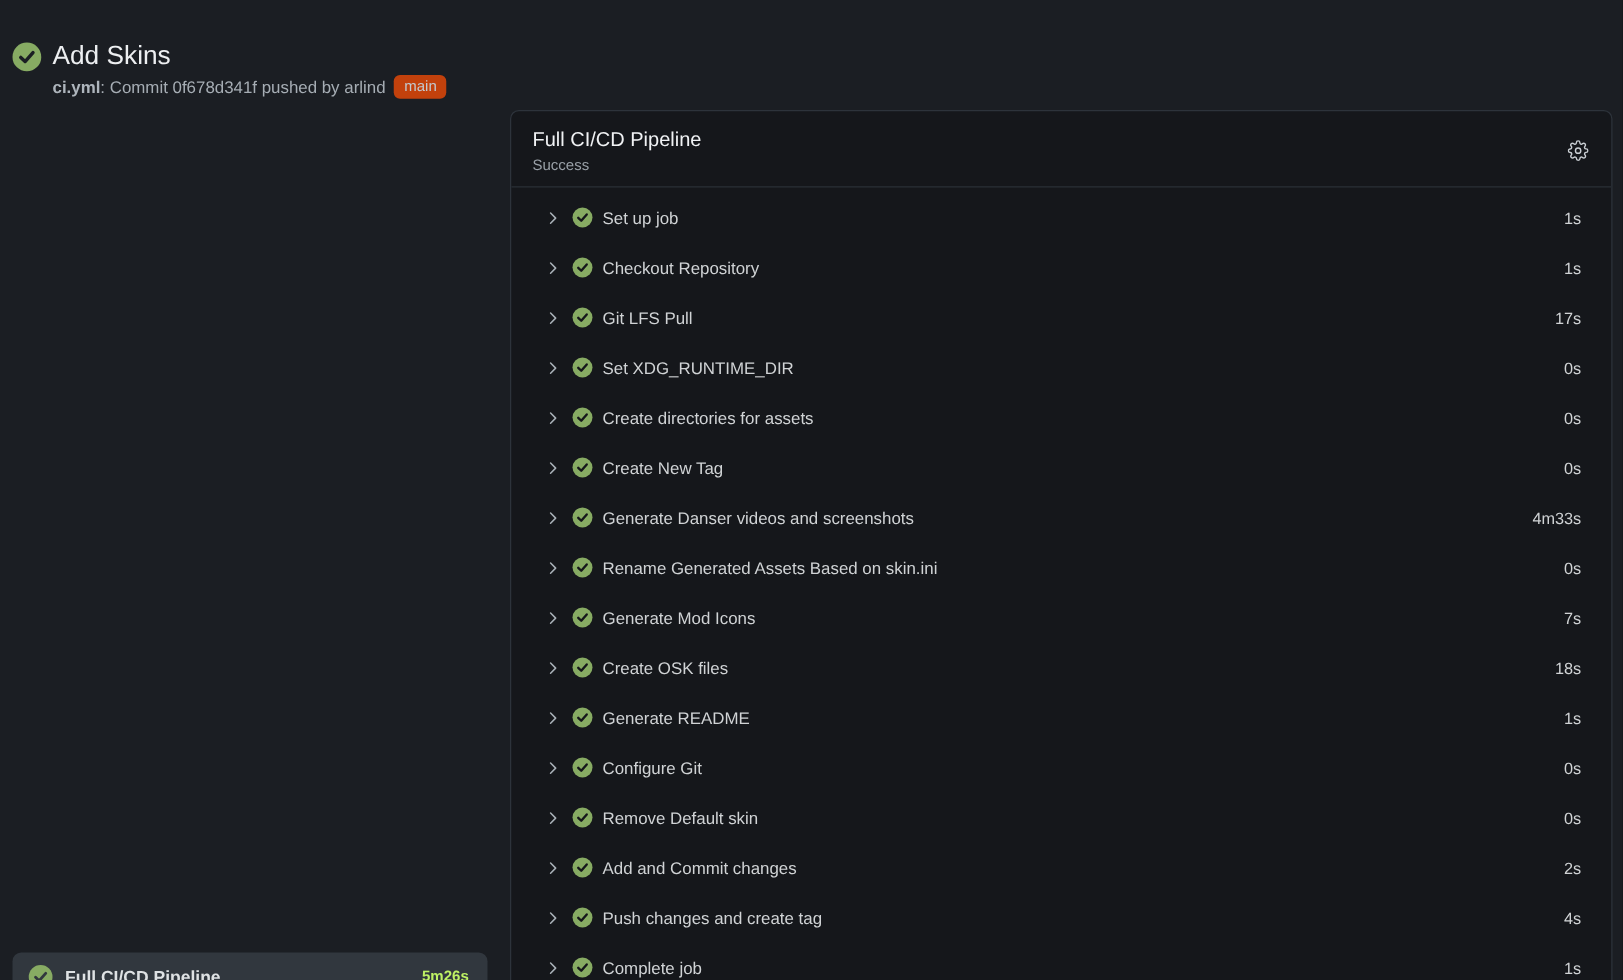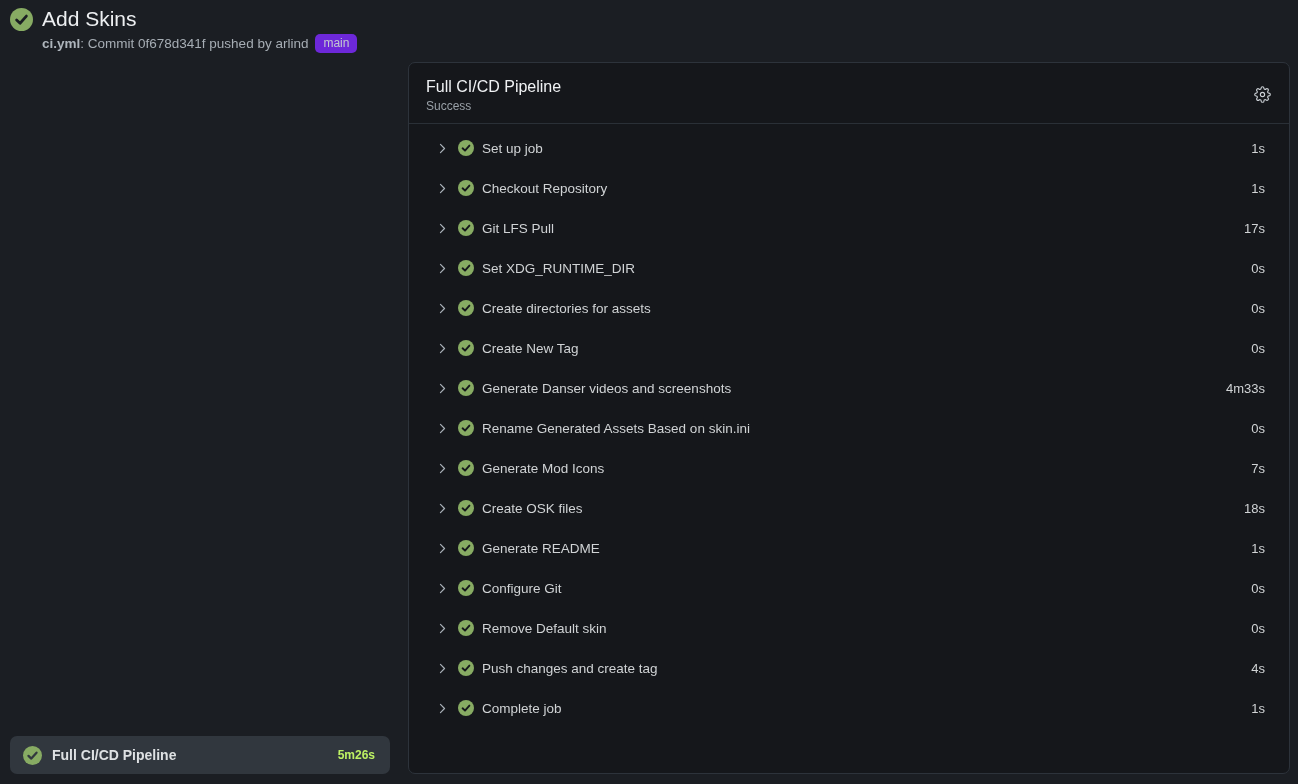--- a/index.html
+++ b/index.html
@@ -6,41 +6,41 @@
   html, body { margin: 0; padding: 0; }
   body {
     width: 1298px; height: 784px;
     background: #1b1e23;
     font-family: "Liberation Sans", sans-serif;
     overflow: hidden;
     color: #d0d3d5;
   }
 
   
-  .run-header { padding: 7px 0 0 10px; }
+  .run-header { padding: 7px 0 0 10px; margin-top: 26px; }
   .run-title-row { display: flex; align-items: center; gap: 9px; }
   .status-circle {
     border-radius: 50%;
     background: #87ab63;
     display: flex; align-items: center; justify-content: center;
     flex: none;
   }
   .status-circle svg { display: block; }
   .sc-24 { width: 23px; height: 23px; }
   .sc-20 { width: 19px; height: 19px; }
   .sc-16 { width: 16px; height: 16px; }
   .run-title { font-size: 21px; color: #edeff1; font-weight: 400; }
   .run-sub {
     margin: 3px 0 0 32px;
     font-size: 13.5px; color: #a6adb4;
     display: flex; align-items: center; gap: 7px;
   }
   .run-sub b { color: #aeb5bc; }
   .branch-badge {
-    background: #6d28d9; color: #c3c9cf;
+    background: #c2410c; color: #c3c9cf;
     border-radius: 5px; padding: 2px 8px 3px;
     font-size: 12px; line-height: 14px;
   }
 
   
   .content {
     display: flex; align-items: flex-end;
     gap: 18px;
     padding: 9px 8px 0 10px;
   }
@@ -327,20 +327,34 @@
     <span class="chevron">
       <svg width="13" height="13" viewBox="0 0 16 16" fill="none">
         <path d="M5.5 3 L10.5 8 L5.5 13" stroke="currentColor" stroke-width="1.5" stroke-linecap="round" stroke-linejoin="round"></path>
       </svg>
     </span>
     <span class="status-circle sc-16">
       <svg width="16" height="16" viewBox="0 0 16 16" fill="none">
         <path d="M4.6 8.3 L7 10.6 L11.4 5.6" stroke="#15171b" stroke-width="1.9" stroke-linecap="round" stroke-linejoin="round"></path>
       </svg>
     </span>
+    <span class="step-name">Add and Commit changes</span>
+    <span class="step-duration">2s</span>
+  </div>
+        <div class="step-row">
+    <span class="chevron">
+      <svg width="13" height="13" viewBox="0 0 16 16" fill="none">
+        <path d="M5.5 3 L10.5 8 L5.5 13" stroke="currentColor" stroke-width="1.5" stroke-linecap="round" stroke-linejoin="round"></path>
+      </svg>
+    </span>
+    <span class="status-circle sc-16">
+      <svg width="16" height="16" viewBox="0 0 16 16" fill="none">
+        <path d="M4.6 8.3 L7 10.6 L11.4 5.6" stroke="#15171b" stroke-width="1.9" stroke-linecap="round" stroke-linejoin="round"></path>
+      </svg>
+    </span>
     <span class="step-name">Push changes and create tag</span>
     <span class="step-duration">4s</span>
   </div>
         <div class="step-row">
     <span class="chevron">
       <svg width="13" height="13" viewBox="0 0 16 16" fill="none">
         <path d="M5.5 3 L10.5 8 L5.5 13" stroke="currentColor" stroke-width="1.5" stroke-linecap="round" stroke-linejoin="round"></path>
       </svg>
     </span>
     <span class="status-circle sc-16">

